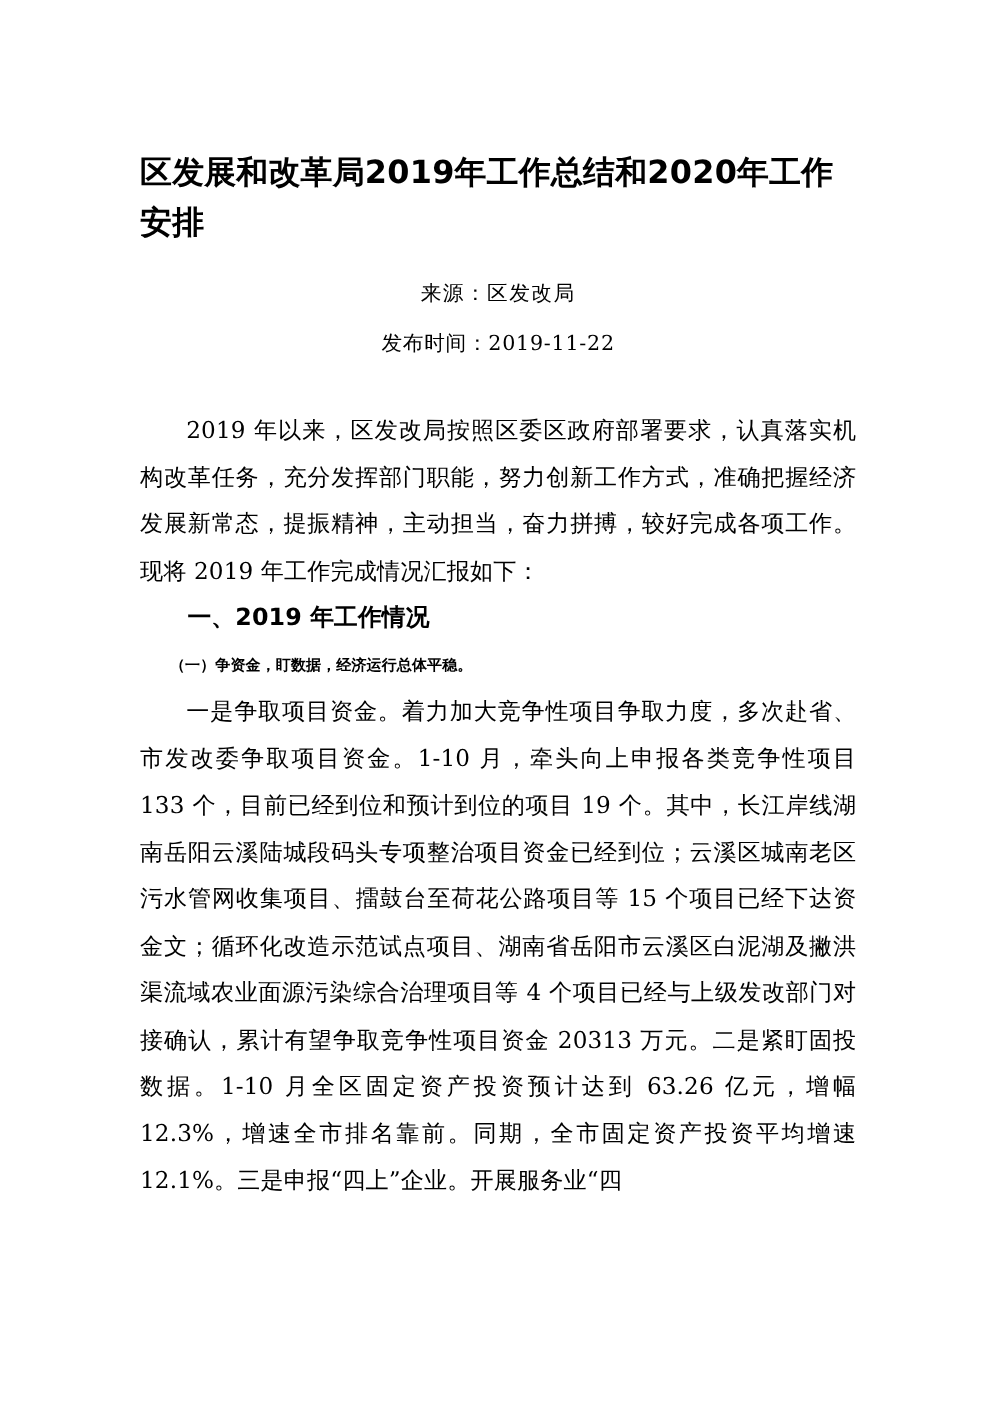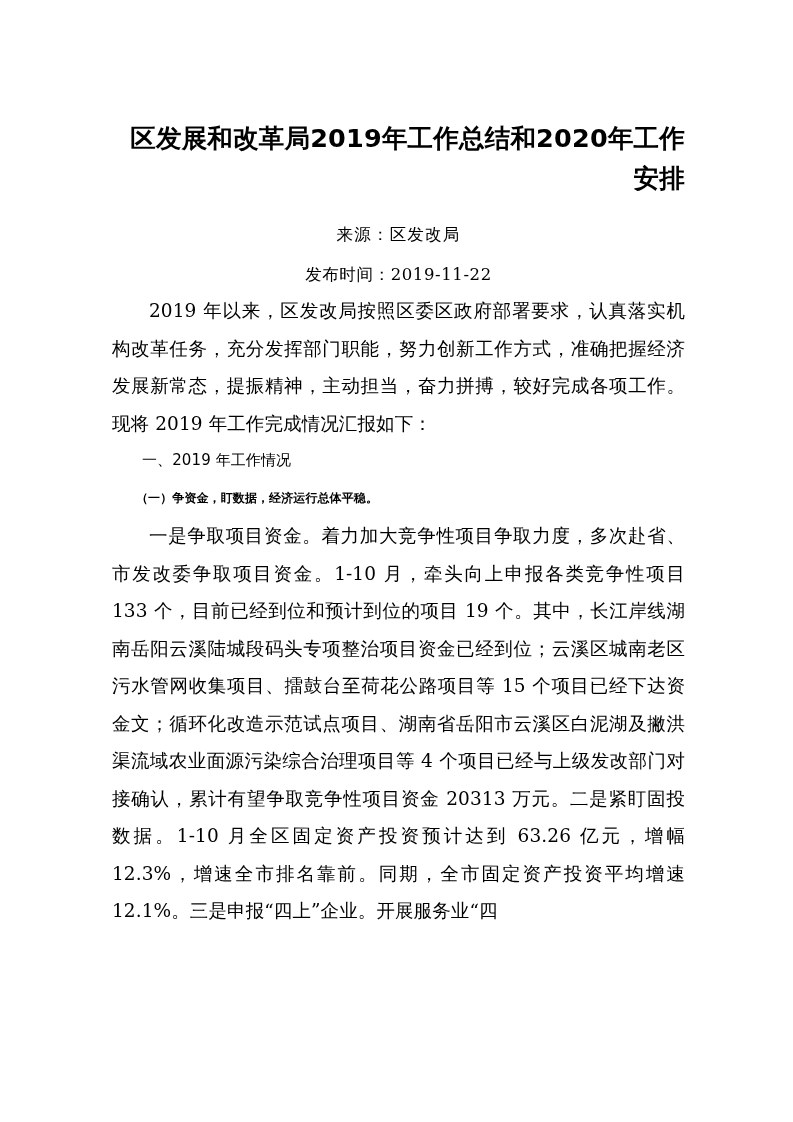--- a/index.html
+++ b/index.html
@@ -19,55 +19,56 @@
     height: 1122px;
     box-sizing: border-box;
     padding: 118px 108px 60px 112px;
     position: relative;
   }
   .doc-title {
     font-family: "DejaVu Sans", "Liberation Sans", sans-serif;
     font-weight: bold;
     font-size: 25.5px;
     line-height: 40px;
-    text-align: right;
+    text-align: left;
     letter-spacing: 0.2px;
     margin: 0 0 6px 0;
   }
   .meta-line {
     font-family: "DejaVu Serif", "Liberation Serif", serif;
     font-size: 16.5px;
     line-height: 34px;
     text-align: center;
     letter-spacing: 1.2px;
     margin: 0;
   }
   .meta-source {
     margin-top: 20px;
   }
   .meta-date {
     margin-top: 6px;
     letter-spacing: 0.6px;
     text-align: center;
   }
   .body-block {
+    margin-top: 34px;
   }
   p.para {
     font-size: 18.5px;
     line-height: 37.5px;
     text-align: justify;
     text-justify: inter-ideograph;
     margin: 0;
     letter-spacing: 0.1px;
     text-indent: 2em;
   }
   p.heading1 {
     font-family: "DejaVu Sans", "Liberation Sans", sans-serif;
-    font-weight: normal;
-    font-size: 15px;
+    font-weight: bold;
+    font-size: 19px;
     line-height: 37.5px;
     margin: 0;
     text-indent: 2em;
     letter-spacing: 0.1px;
   }
   p.heading2 {
     font-family: "DejaVu Sans", "Liberation Sans", sans-serif;
     font-weight: bold;
     font-size: 12px;
     line-height: 37.5px;

